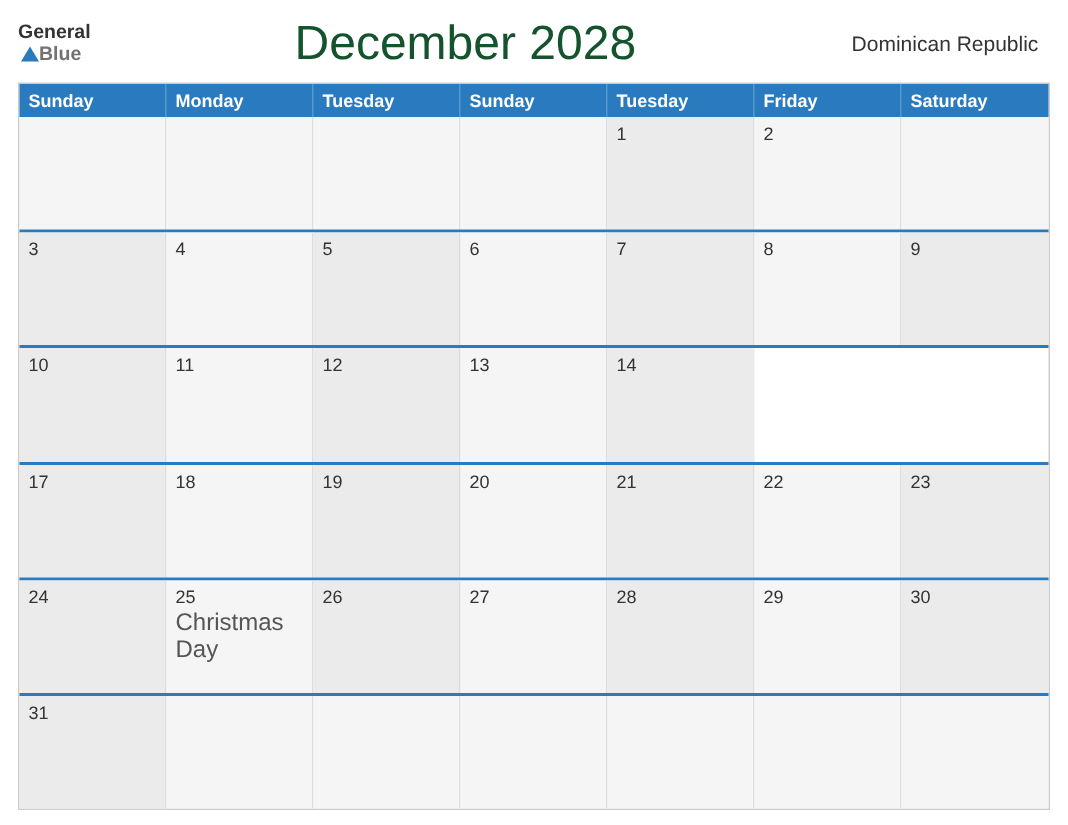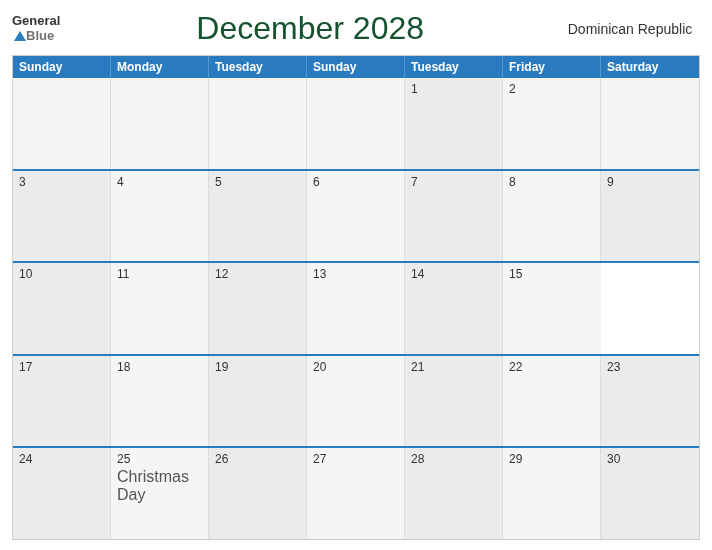--- a/index.html
+++ b/index.html
@@ -217,23 +217,20 @@
           </div>
           <div class="day-cell col2">
             <span class="day-number">12</span>
           </div>
           <div class="day-cell col3">
             <span class="day-number">13</span>
           </div>
           <div class="day-cell col4">
             <span class="day-number">14</span>
           </div>
-          <div class="day-cell col5">
-            <span class="day-number">15</span>
-          </div>
         </div>
         <div class="week-row">
           <div class="day-cell col0">
             <span class="day-number">17</span>
           </div>
           <div class="day-cell col1">
             <span class="day-number">18</span>
           </div>
           <div class="day-cell col2">
             <span class="day-number">19</span>
@@ -267,16 +264,27 @@
           </div>
           <div class="day-cell col4">
             <span class="day-number">28</span>
           </div>
           <div class="day-cell col5">
             <span class="day-number">29</span>
           </div>
           <div class="day-cell col6">
             <span class="day-number">30</span>
           </div>
+        </div>
+        <div class="week-row">
+          <div class="day-cell col0">
+            <span class="day-number">31</span>
+          </div>
+          <div class="day-cell col1 empty"></div>
+          <div class="day-cell col2 empty"></div>
+          <div class="day-cell col3 empty"></div>
+          <div class="day-cell col4 empty"></div>
+          <div class="day-cell col5 empty"></div>
+          <div class="day-cell col6 empty"></div>
         </div>
       </div>
   </div>
 </div>
 
 </body></html>

